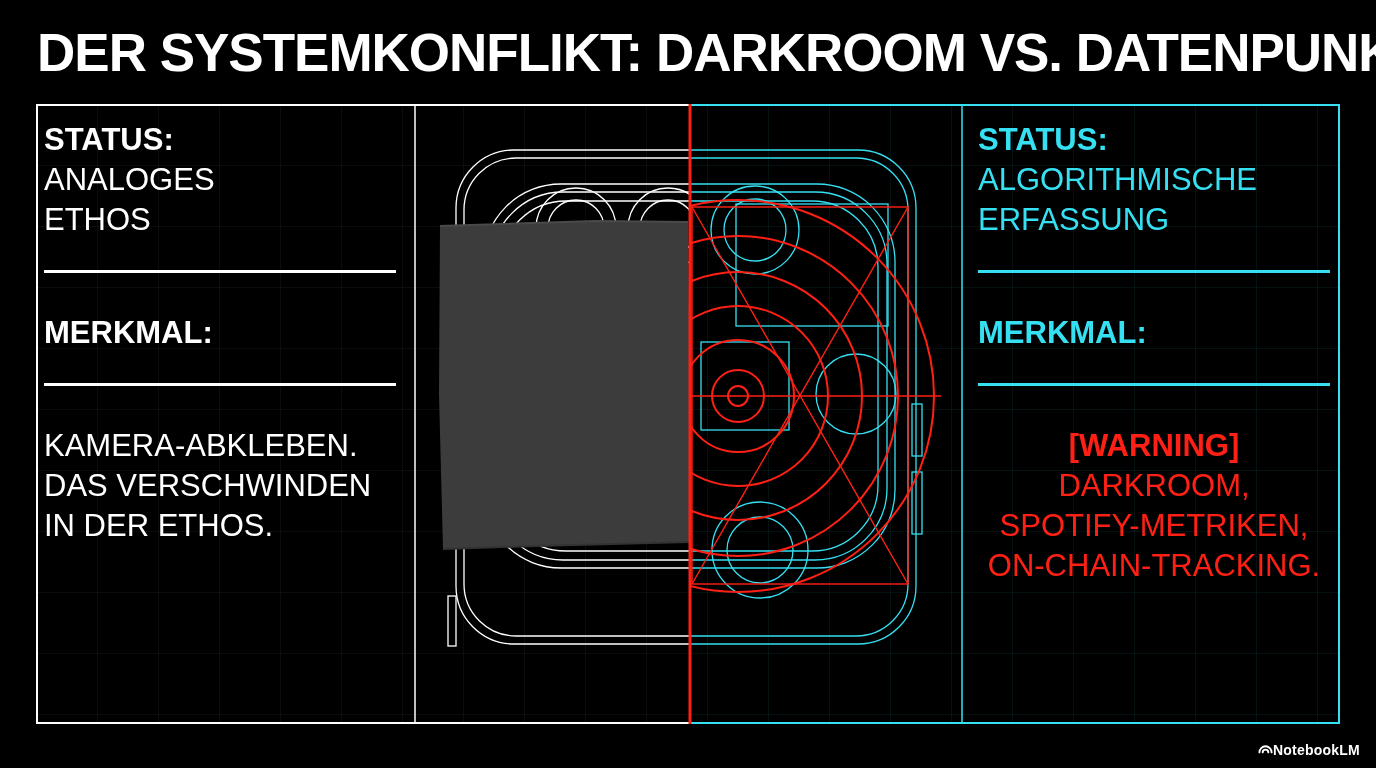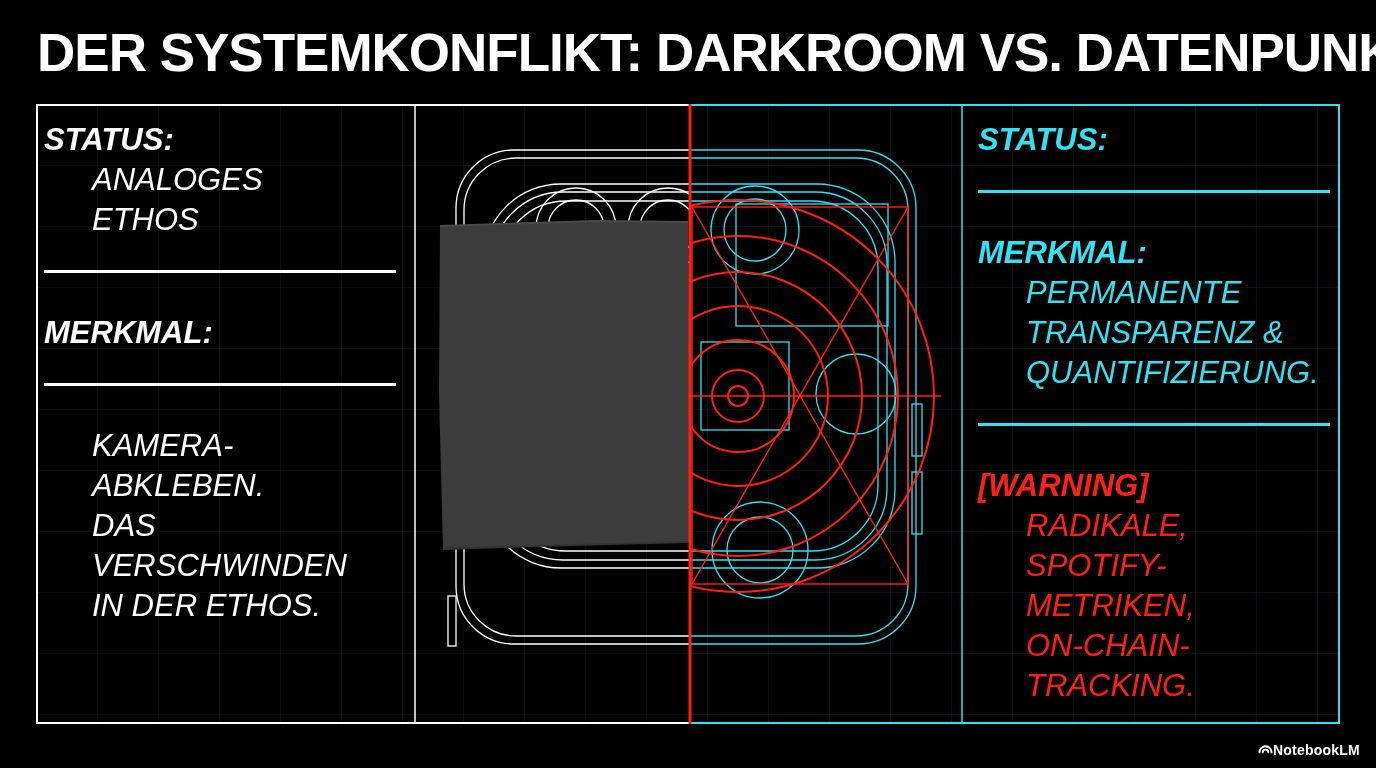--- a/index.html
+++ b/index.html
@@ -11,40 +11,40 @@
   }
   .canvas { position:relative; width:1376px; height:768px; background:var(--background,#000); }
 
   .title {
     position:absolute; left:37px; top:26px;
     color:var(--white,#fff);
     font-size:53px; font-weight:800; letter-spacing:-1px;
     white-space:nowrap; line-height:1;
   }
 
-  .frame { position:absolute; left:36px; top:104px; width:1284px; height:620px;font-style:italic; }
+  .frame { position:absolute; left:36px; top:104px; width:1284px; height:620px; }
   .blueprint { position:absolute; left:0; top:0; display:block; }
 
   .sk-white { stroke:#ffffff; }
   .sk-cyan  { stroke:var(--cyan,#35E0F2); }
   .sk-red   { stroke:var(--red,#FF2015); }
 
   .panel { position:absolute; top:16px; width:352px; }
   .left-text  { left:8px;   color:var(--white,#fff); }
   .right-text { left:942px; color:var(--cyan,#35E0F2); }
 
   .section { font-size:31px; line-height:40px; }
   .heading { font-weight:700; }
-  .body-text { font-weight:400; white-space:pre-line;margin-left:48px; }
+  .body-text { font-weight:400; white-space:pre-line; }
 
   .rule { height:3px; margin:30px 0 40px; }
   .rule-white { background:var(--white,#fff); }
   .rule-cyan  { background:var(--cyan,#35E0F2); }
 
-  .warning .heading, .warning .body-text { color:var(--red,#FF2015); }
+  .warning .heading, .warning .body-text { color:var(--red,#FF2015);text-align:center; }
 
   .watermark {
     position:absolute; left:1258px; top:742px;
     display:flex; align-items:center; gap:0;
     color:var(--white,#fff); font-size:14px; font-weight:700; letter-spacing:0.2px;justify-content:center;
   }
 </style>
 </head>
 <body>
 
@@ -144,32 +144,31 @@
       <div class="section">
         <div class="body-text">KAMERA-ABKLEBEN.
 DAS VERSCHWINDEN
 IN DER ETHOS.</div>
       </div>
     </div>
 
     <div class="panel right-text">
       <div class="section">
         <div class="heading">STATUS:</div>
+        <div class="body-text">ALGORITHMISCHE
+ERFASSUNG</div>
       </div>
       <div class="rule rule-cyan"></div>
       <div class="section">
         <div class="heading">MERKMAL:</div>
-        <div class="body-text">PERMANENTE
-TRANSPARENZ &amp;
-QUANTIFIZIERUNG.</div>
       </div>
       <div class="rule rule-cyan"></div>
       <div class="section warning">
         <div class="heading">[WARNING]</div>
-        <div class="body-text">RADIKALE,
+        <div class="body-text">DARKROOM,
 SPOTIFY-METRIKEN,
 ON-CHAIN-TRACKING.</div>
       </div>
     </div>
 
   </div>
 
   <div class="watermark">
     <svg width="15" height="15" viewBox="0 0 16 16">
       <path d="M1.5 10 A6.5 6.5 0 0 1 14.5 10" fill="none" stroke="#fff" stroke-width="2" stroke-linecap="round"></path>

